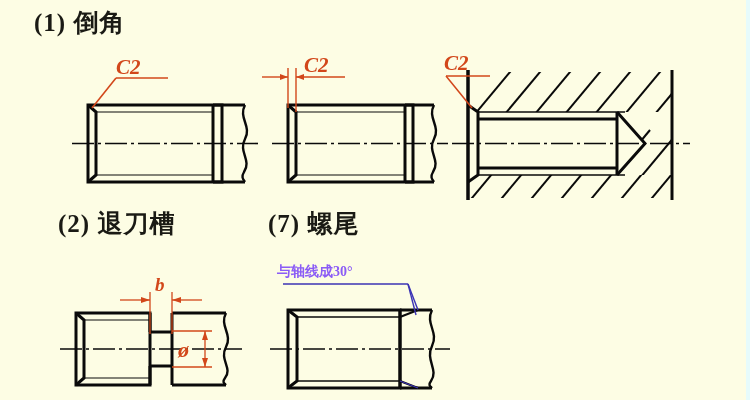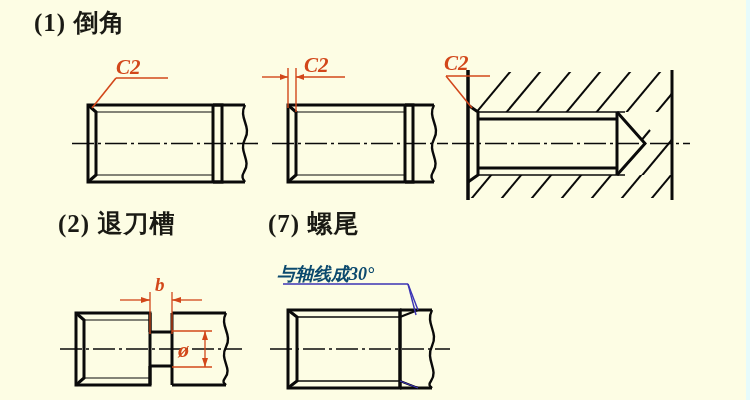--- a/index.html
+++ b/index.html
@@ -220,16 +220,16 @@
       <line x1="283" y1="284" x2="408" y2="284" stroke="#3b33b5" stroke-width="1.4"></line>
       <line x1="408" y1="284" x2="416" y2="315" stroke="#3b33b5" stroke-width="1.4"></line>
       <line x1="408" y1="284" x2="418" y2="310" stroke="#3b33b5" stroke-width="1.4"></line>
       <line x1="400" y1="381" x2="418" y2="388" stroke="#3b33b5" stroke-width="1.2"></line>
     </g>
 
   </svg>
   </div>
 
   <div style="position:absolute;left:277px;top:262px;">
-    <span class="note30" style="font-family:'Liberation Serif',serif;font-weight:bold;font-size:18px;color:#0c4a6e;font-style:italic;">与轴线成30°</span>
+    <span class="note30" style="font-family:'Liberation Serif',serif;font-weight:bold;font-size:14px;color:#8b5cf6;">与轴线成30°</span>
   </div>
 
 </div>
 
 </body></html>

